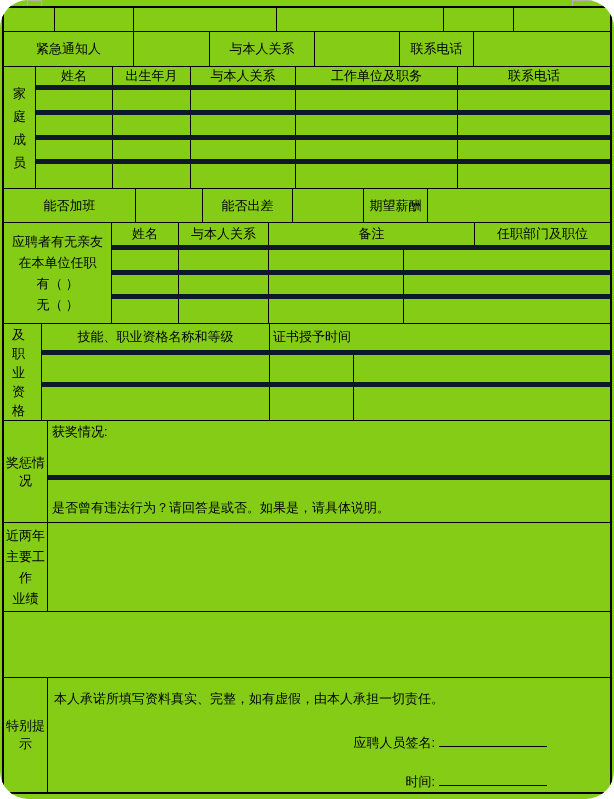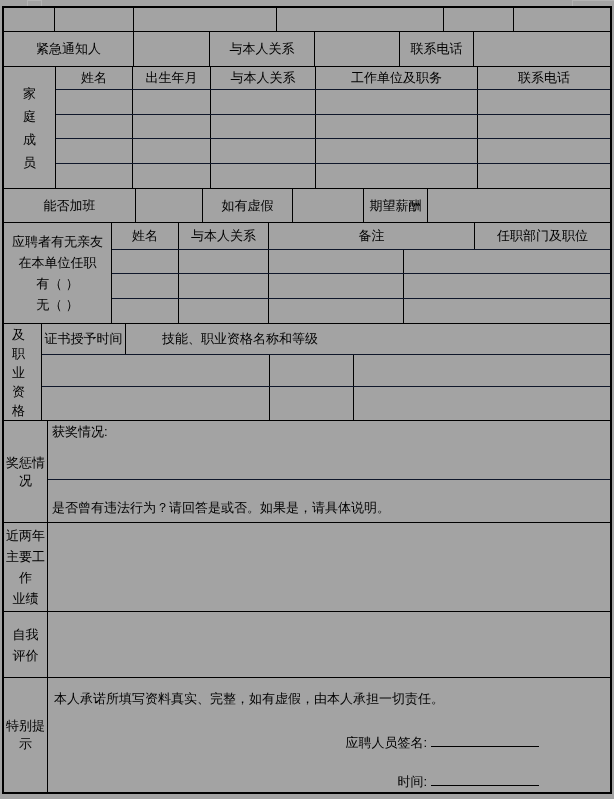--- a/index.html
+++ b/index.html
@@ -1,61 +1,61 @@
 <!DOCTYPE html>
 <html><head>
 <meta charset="utf-8">
 <style>
   html,body{margin:0;padding:0;background:#fff;}
   .page{
-    position:relative;width:614px;height:799px;background:#a3a3a3;
+    position:relative;width:614px;height:799px;background:#84cc16;
     font-family:"Liberation Sans","DejaVu Sans",sans-serif;
-    font-size:13px;color:#000;overflow:hidden;
+    font-size:13px;color:#000;overflow:hidden;border-radius:28px;
   }
   .form-table{
     position:absolute;left:2px;top:6px;width:610px;height:788px;
     border:2px solid #000;box-sizing:border-box;
     display:flex;flex-direction:column;
   }
   .artifact{position:absolute;box-sizing:border-box;}
   .artifact-left{left:27px;top:0;width:15px;height:7px;border:1px solid #b3b3b3;border-bottom:none;}
   .artifact-right{left:572px;top:0;width:42px;height:8px;border:1px solid #b3b3b3;border-right:none;border-bottom:none;}
   .row{display:flex;flex-direction:row;}
   .col{display:flex;flex-direction:column;}
   .sec{flex:0 0 auto;border-bottom:1px solid #000;box-sizing:border-box;}
   .sec:last-child{border-bottom:none;}
   .cell{
     box-sizing:border-box;border-right:1px solid #000;
     display:flex;align-items:center;justify-content:center;
     text-align:center;overflow:hidden;flex:0 0 auto;
   }
   .cell:last-child{border-right:none;}
   .grow{flex:1 1 auto !important;min-width:0;}
-  .subrow{border-bottom:1px solid #0f172a;box-sizing:border-box;}
+  .subrow{border-bottom:5px solid #0f172a;box-sizing:border-box;}
   .subrow:last-child{border-bottom:none;}
   .vtext{width:15px;word-break:break-all;line-height:23px;text-align:center;}
   .vtext2{width:38px;word-break:break-all;line-height:19px;letter-spacing:8px;text-align:center;text-indent:0;}
-  .multiline{line-height:21px;}
+  .multiline{line-height:21px;font-family:Liberation Serif, serif;}
   .tl{align-items:flex-start;justify-content:flex-start;text-align:right;padding:2px 4px;}
   
   .h-s1{height:24px}.h-s2{height:35px}.h-s3{height:122px}.h-s4{height:34px}
   .h-s5{height:101px}.h-s6{height:97px}.h-s7{height:102px}.h-s8{height:89px}
   .h-s9{height:66px}.h-s10{height:114px}
   .rh23{height:23px}.rh25{height:25px}.rh24{height:24px}.rh27{height:27px}
   .rh31{height:31px}.rh33{height:33px}.rh59{height:59px}.rh43{height:43px}
   
   .s1a{width:51px}.s1b{width:79px}.s1c{width:143px}.s1d{width:167px}.s1e{width:70px}
   .s2a{width:130px}.s2b{width:76px}.s2c{width:105px}.s2d{width:85px}.s2e{width:74px}
-  .s3lab{width:52px}.s3a{width:77px}.s3b{width:78px}.s3c{width:105px}.s3d{width:162px}
+  .s3lab{width:32px}.s3a{width:77px}.s3b{width:78px}.s3c{width:105px}.s3d{width:162px}
   .s4a{width:132px}.s4b{width:67px}.s4c{width:90px}.s4d{width:71px}.s4e{width:64px}
   .s5lab{width:108px}.s5a{width:67px}.s5b{width:90px}.s5c{width:135px}
   .s6lab{width:38px}.s6a{width:228px}.s6b{width:84px}
   .slab{width:44px}
   
-  .notice-body{display:block;padding:12px 16px 0 6px;text-align:left;}
+  .notice-body{display:block;padding:12px 8px 0 6px;text-align:left;}
   .sig-line{text-align:right;padding-right:55px;margin-top:25px;}
   .time-line{text-align:right;padding-right:55px;margin-top:20px;}
   .uline{display:inline-block;width:108px;height:13px;border-bottom:1px solid #000;margin-left:4px;}
 </style>
 </head>
 <body>
 
 <div class="page">
   <div class="artifact artifact-left"></div>
   <div class="artifact artifact-right"></div>
@@ -119,21 +119,21 @@
           <div class="cell s3c"></div>
           <div class="cell s3d"></div>
           <div class="cell grow"></div>
         </div>
       </div>
     </div>
 
     <div class="sec row h-s4">
       <div class="cell s4a">能否加班</div>
       <div class="cell s4b"></div>
-      <div class="cell s4c">如有虚假</div>
+      <div class="cell s4c">能否出差</div>
       <div class="cell s4d"></div>
       <div class="cell s4e">期望薪酬</div>
       <div class="cell grow"></div>
     </div>
 
     <div class="sec row h-s5">
       <div class="cell s5lab">
         <div class="multiline">
           <div>应聘者有无亲友</div>
           <div>在本单位任职</div>
@@ -168,22 +168,22 @@
         </div>
       </div>
     </div>
 
     <div class="sec row h-s6">
       <div class="cell s6lab">
         <div class="vtext2">技能及职业资格情况</div>
       </div>
       <div class="col grow">
         <div class="row subrow rh31">
+          <div class="cell s6a">技能、职业资格名称和等级</div>
           <div class="cell s6b">证书授予时间</div>
-          <div class="cell s6a">技能、职业资格名称和等级</div>
         </div>
         <div class="row subrow rh33">
           <div class="cell s6a"></div>
           <div class="cell s6b"></div>
           <div class="cell grow"></div>
         </div>
         <div class="row subrow rh33">
           <div class="cell s6a"></div>
           <div class="cell s6b"></div>
           <div class="cell grow"></div>
@@ -204,26 +204,20 @@
         <div class="multiline">
           <div>近两年</div>
           <div>主要工作</div>
           <div>业绩</div>
         </div>
       </div>
       <div class="cell grow"></div>
     </div>
 
     <div class="sec row h-s9">
-      <div class="cell slab">
-        <div class="multiline">
-          <div>自我</div>
-          <div>评价</div>
-        </div>
-      </div>
       <div class="cell grow"></div>
     </div>
 
     <div class="sec row h-s10">
       <div class="cell slab">特别提示</div>
       <div class="grow notice-body">
         <div>本人承诺所填写资料真实、完整，如有虚假，由本人承担一切责任。</div>
         <div class="sig-line">
           <span>应聘人员签名:</span><span class="uline"></span>
         </div>

